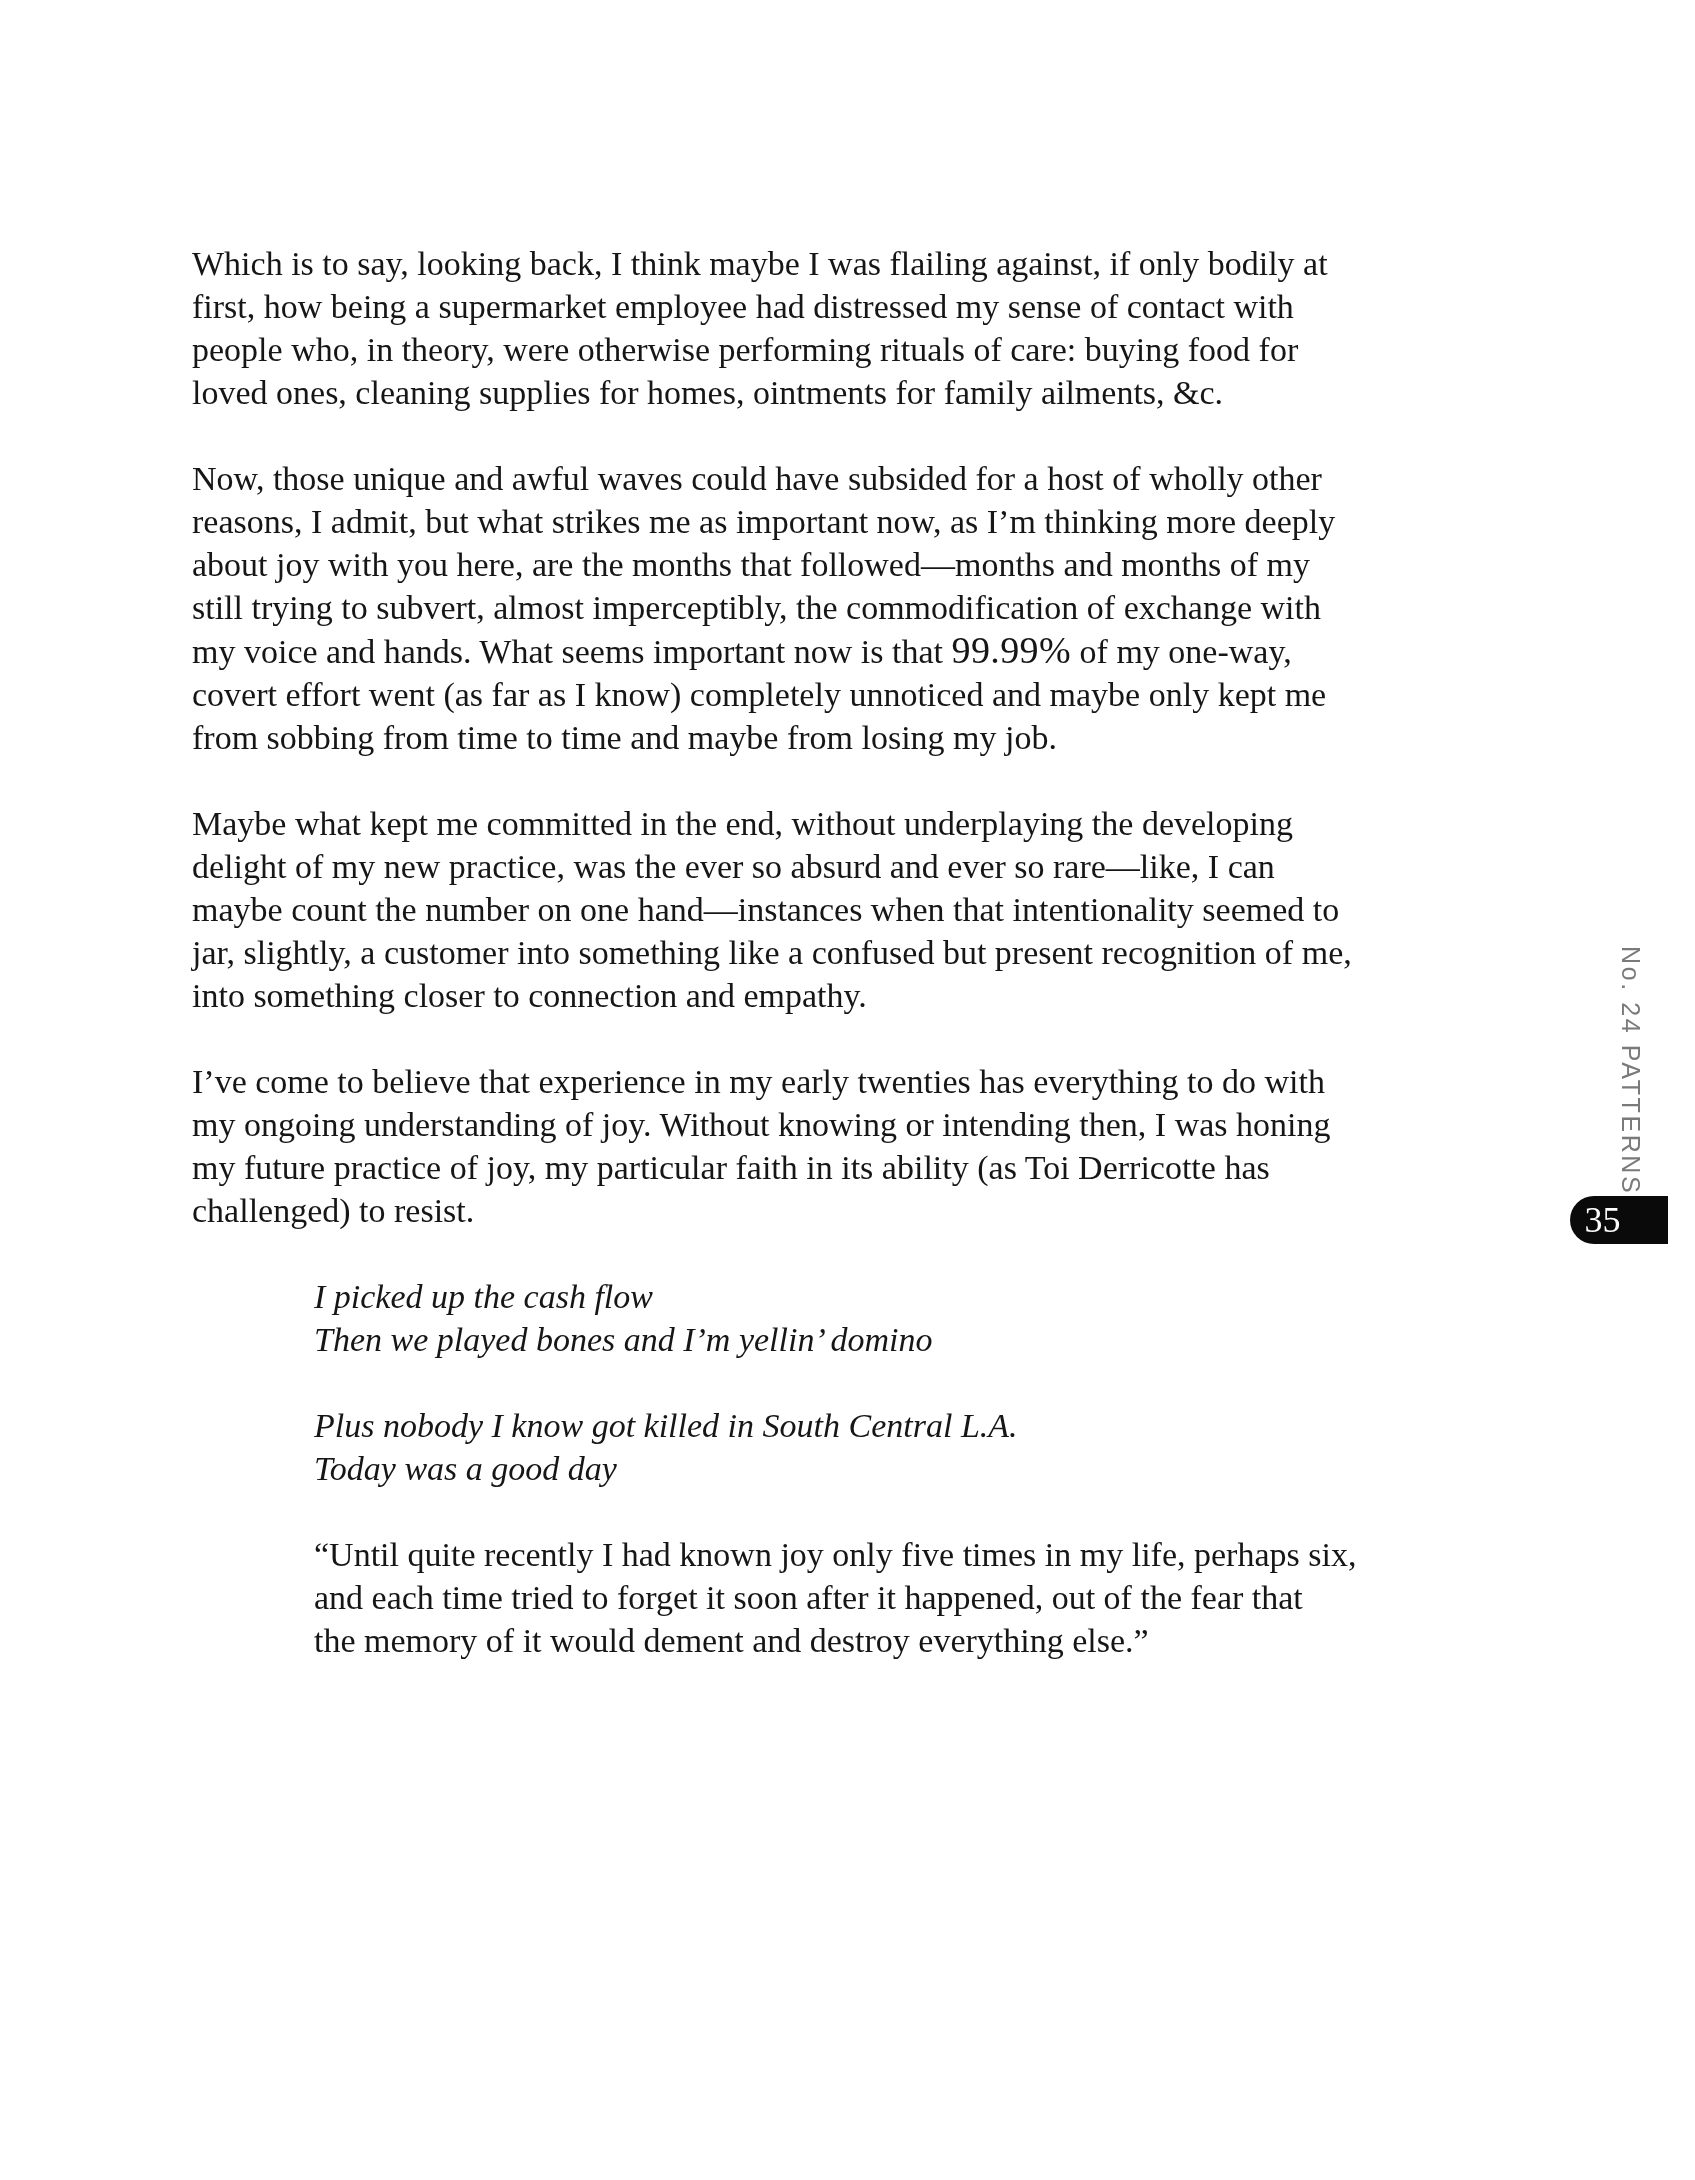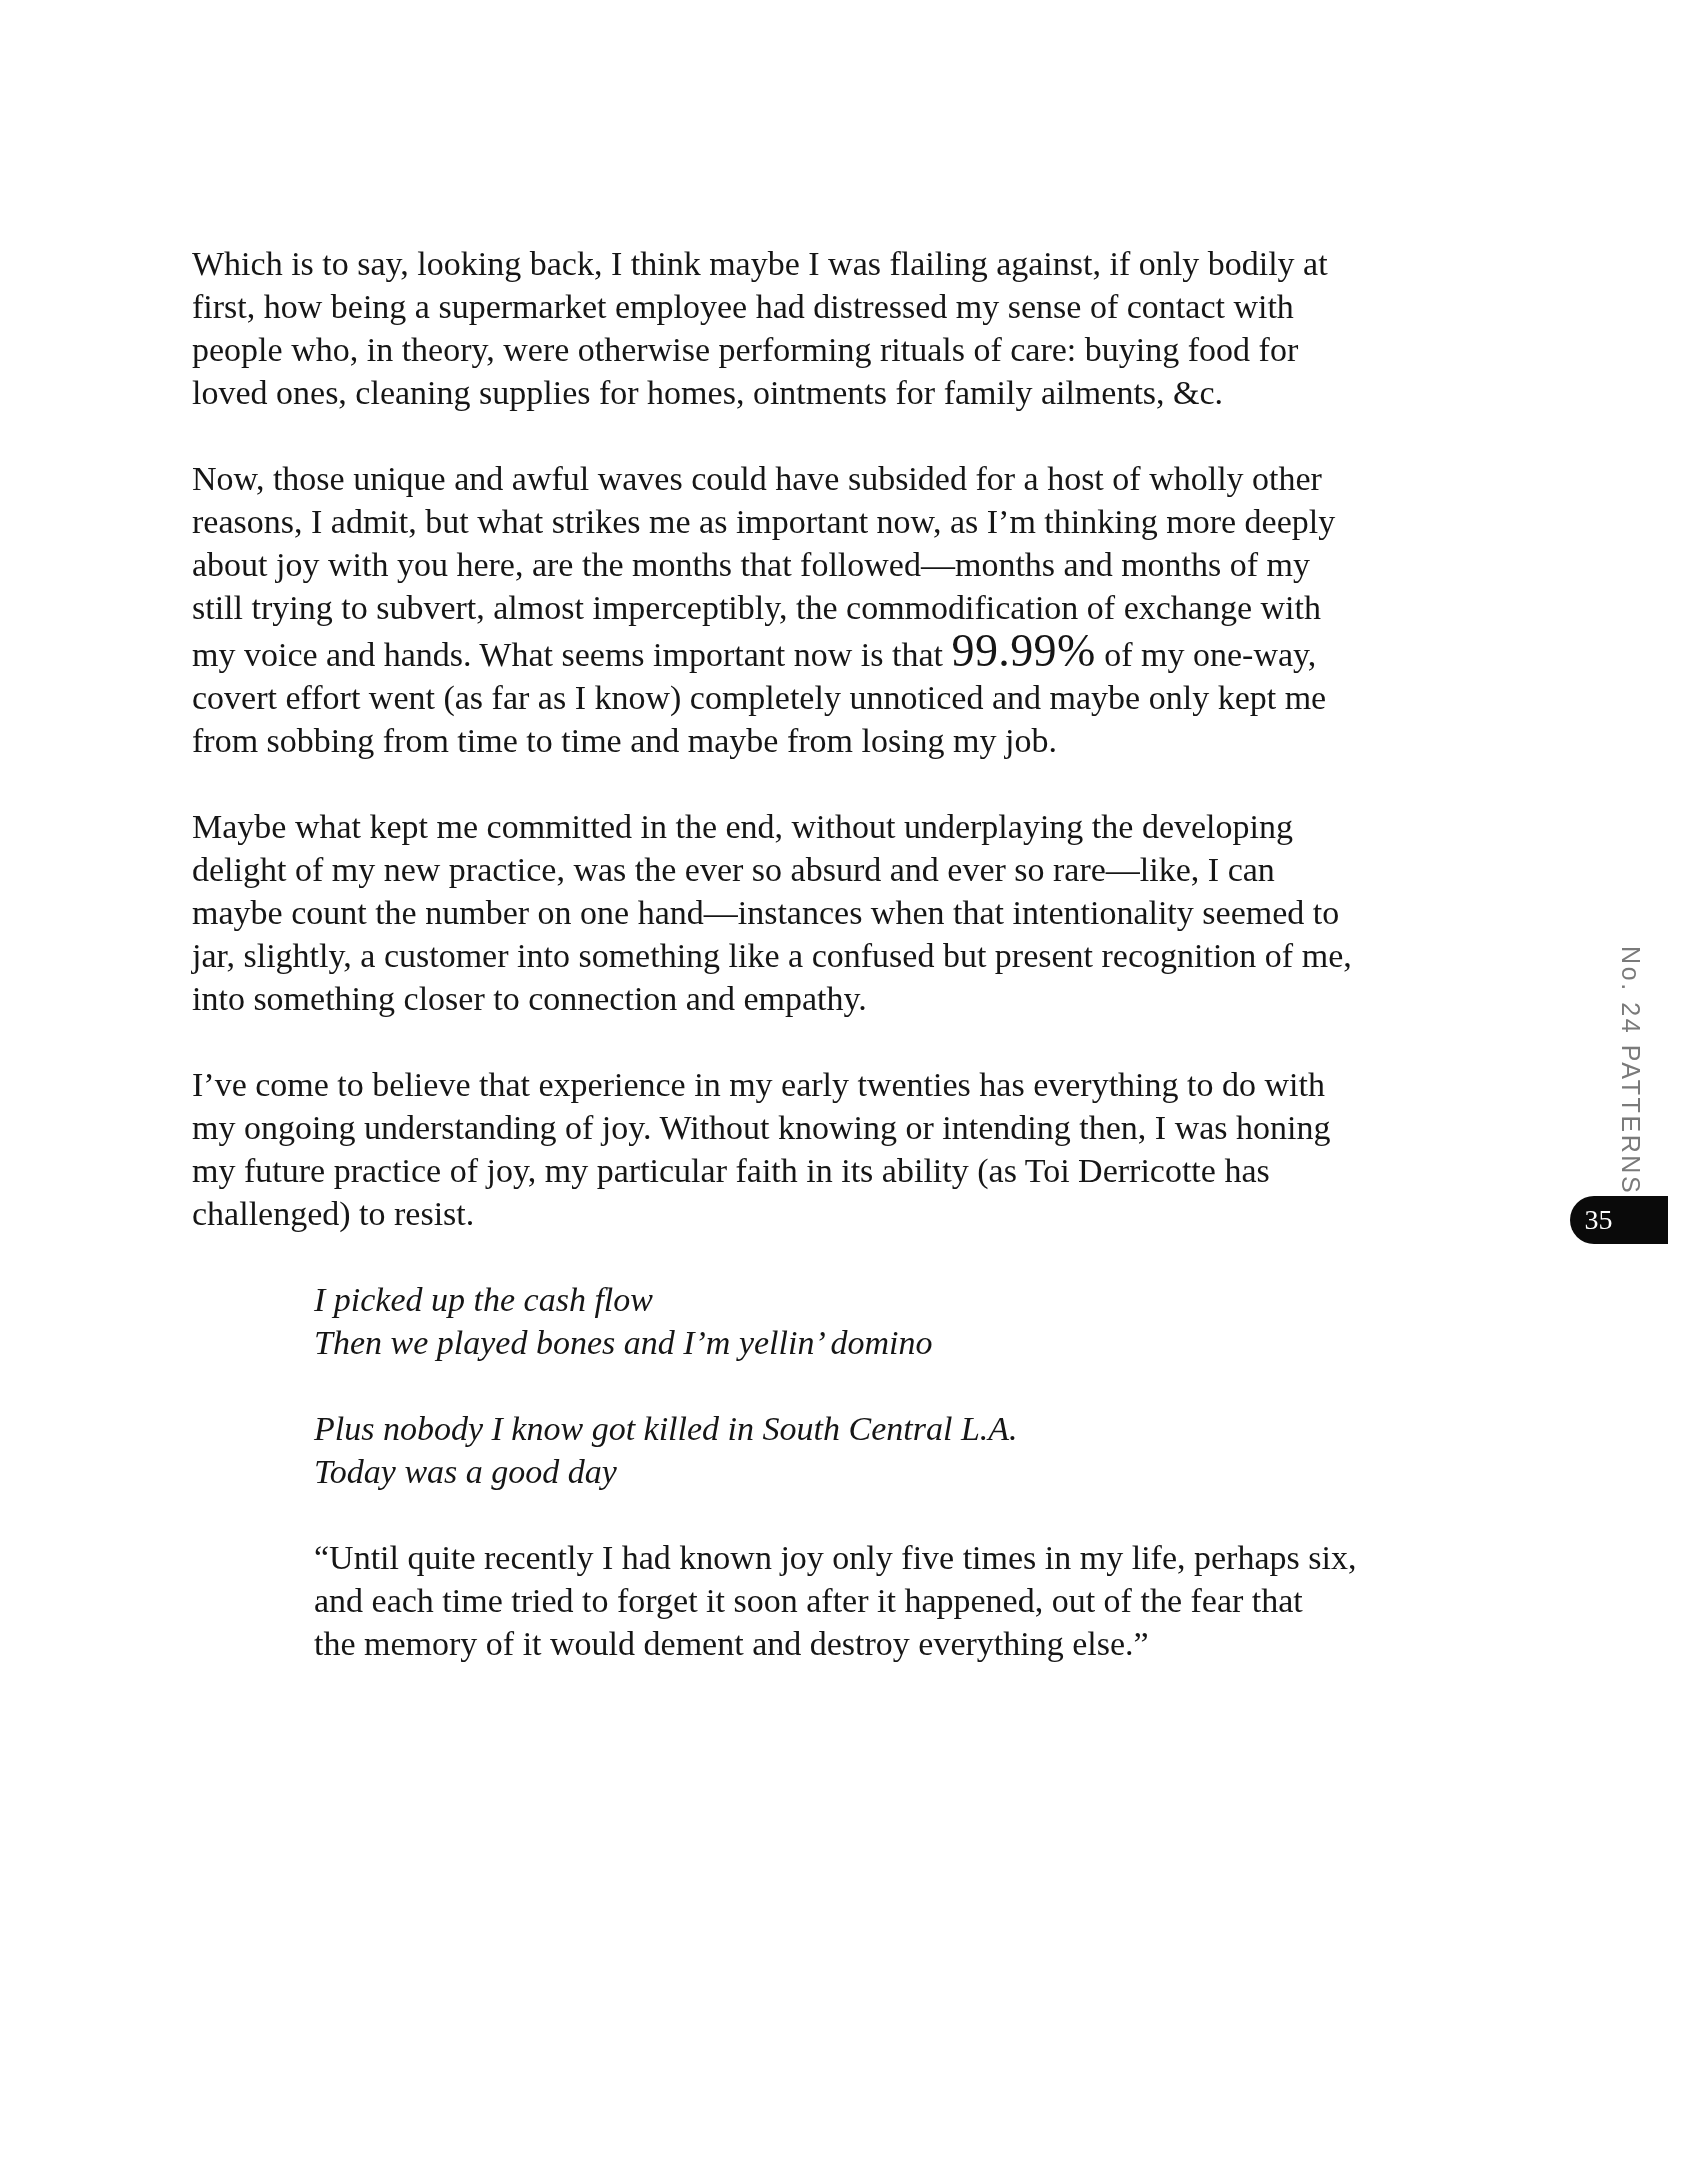--- a/index.html
+++ b/index.html
@@ -19,21 +19,21 @@
     width: 1380px;
     font-size: 34px;
     line-height: 43px;
   }
   .para {
     margin: 0 0 43px 0;
     white-space: pre-line;
   }
   .para:last-child { margin-bottom: 16px; }
   .figure-num {
-    font-size: 46px;
+    font-size: 38px;
     line-height: 43px;
     letter-spacing: 0.4px;
   }
   .section-label { letter-spacing: 0.9px; }
   .quote-block { margin-left: 122px; }
   .italic { font-style: italic; }
   .spine-label {
     position: absolute;
     left: 1616px;
     top: 946px;
@@ -53,21 +53,21 @@
     width: 98px;
     height: 48px;
     background: #0a0a0a;
     border-radius: 25.6px 0 0 25.6px;
     display: flex;
     align-items: center;
   }
   .page-pill .page-num {
     color: #ffffff;
     font-family: "Liberation Serif", serif;
-    font-size: 28px;
+    font-size: 36px;
     line-height: 1;
     padding-left: 14.5px;
   }
 </style>
 </head>
 <body>
 
 <div class="page">
 
   <main class="body-text">

